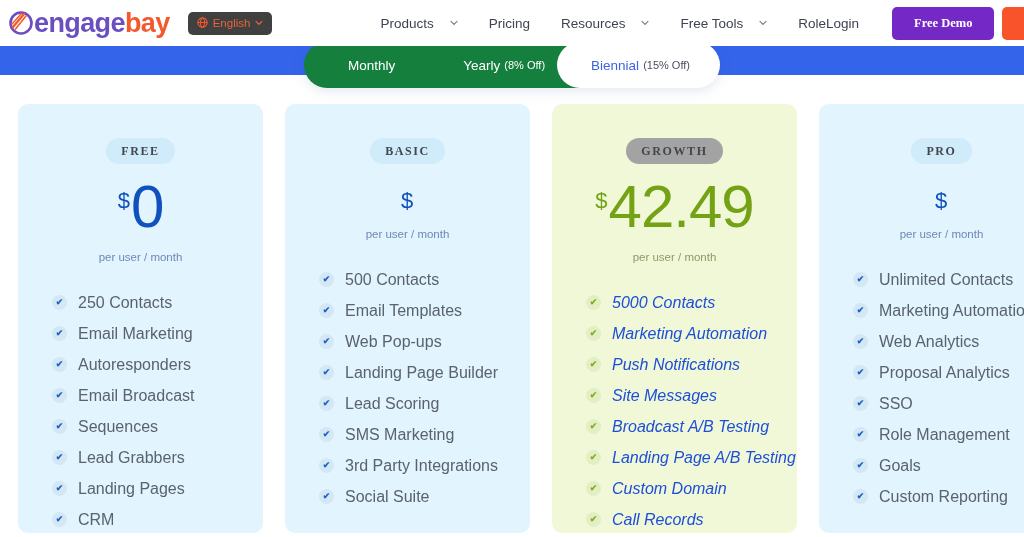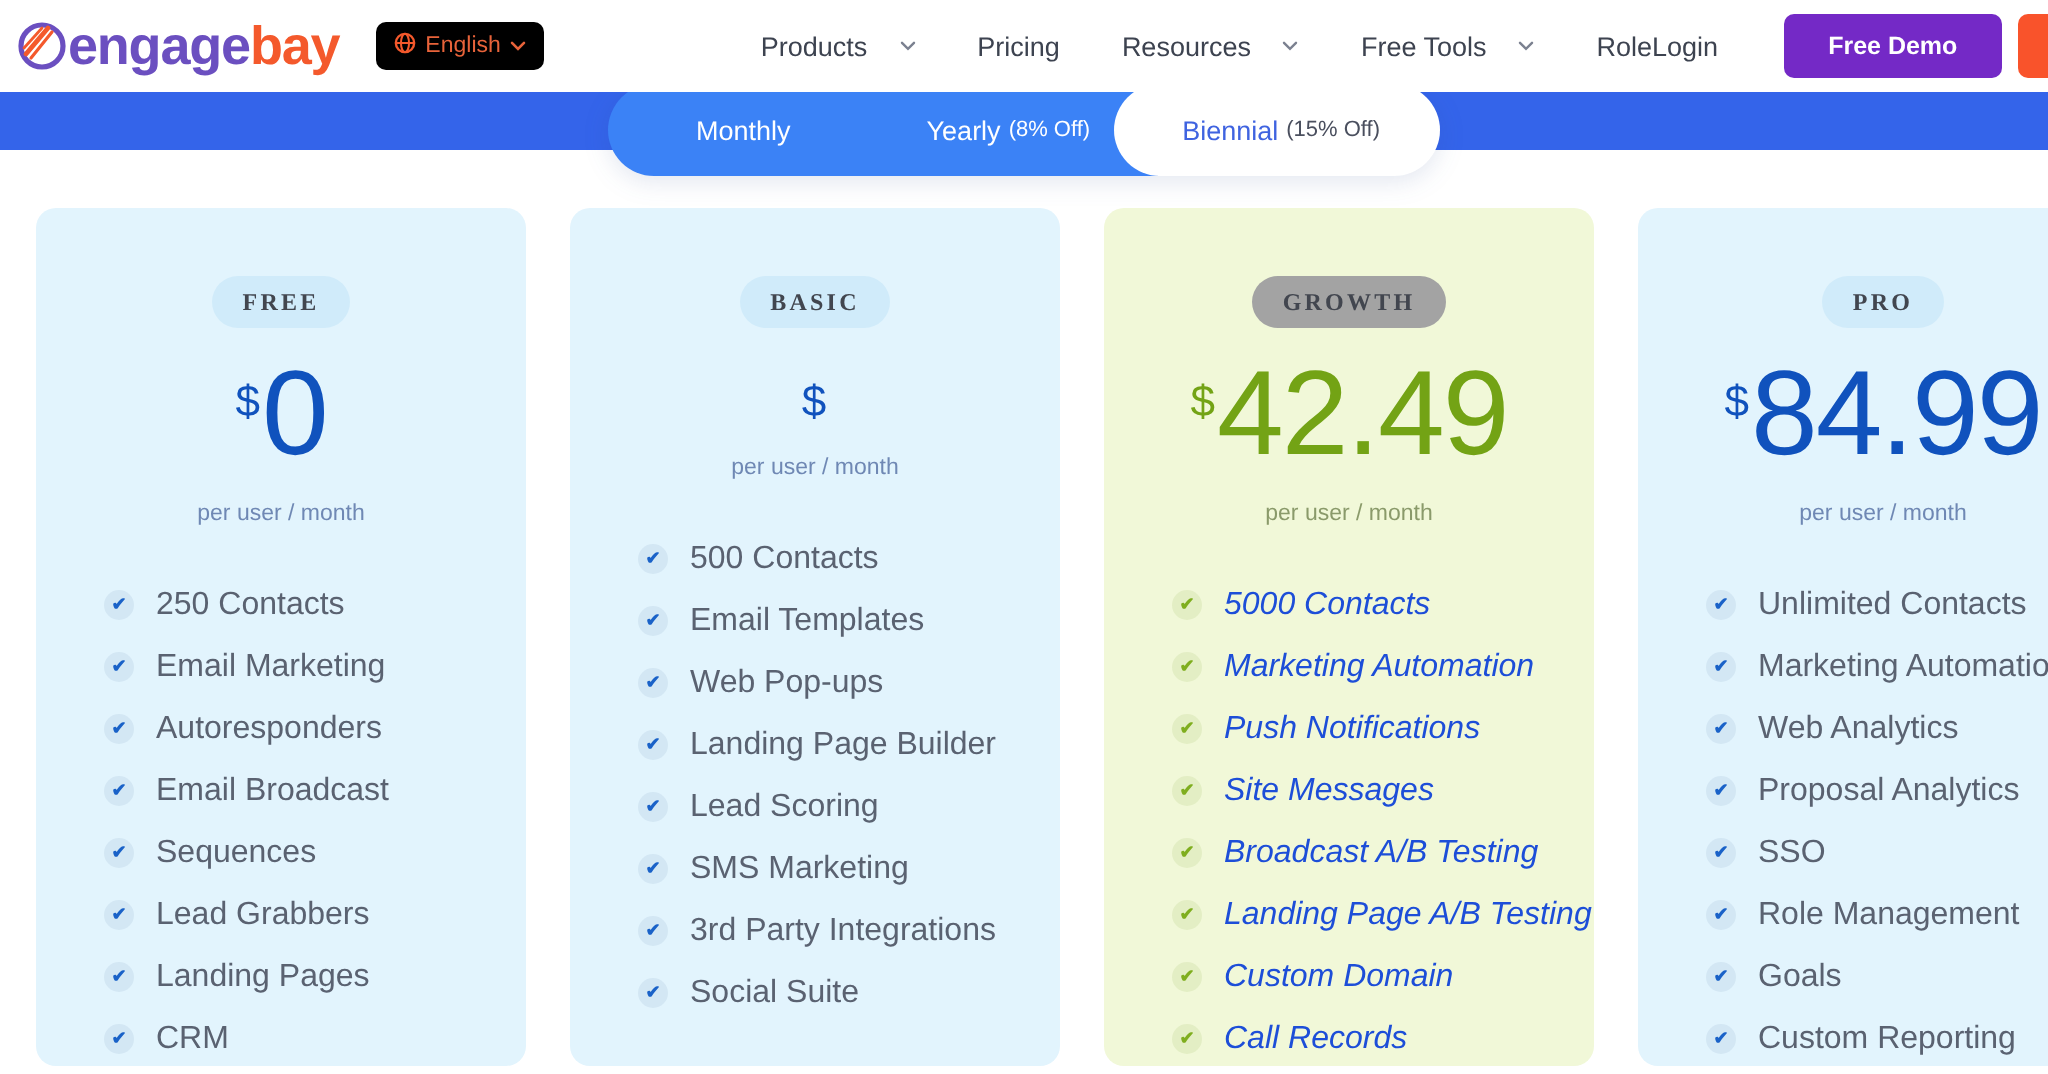--- a/index.html
+++ b/index.html
@@ -33,21 +33,21 @@
     margin-left: -3px;
   }
   .logo-engage { color: #6b4fc0; }
   .logo-bay { color: #f4592c; }
 
   .lang-pill {
     margin-left: 18px;
     display: flex;
     align-items: center;
     gap: 5px;
-    background: #000000;
+    background: #404040;
     border-radius: 5px;
     padding: 5px 9px;
     cursor: pointer;
   }
   .lang-pill .globe { color: #f4592c; font-size: 11px; line-height: 1; }
   .lang-pill .lang-label { color: #e8633a; font-size: 11.5px; }
   .lang-pill .caret { color: #e8633a; font-size: 9px; line-height: 1; }
 
   .nav {
     display: flex;
@@ -81,21 +81,21 @@
   }
   .btn {
     border-radius: 5px;
     font-size: 12.5px;
     font-weight: 700;
     color: #ffffff;
     padding: 9px 22px;
     white-space: nowrap;
     cursor: pointer;
     border: none;
-    font-family: Liberation Sans, sans-serif;
+    font-family: Liberation Serif, serif;
   }
   .btn-demo { background: #7429c6; }
   .btn-signup {
     background: #f9532b;
     margin-left: 8px;
     margin-right: -46px;
   }
 
   
   .toggle-zone {
@@ -124,21 +124,21 @@
     display: flex;
     align-items: center;
     justify-content: center;
     padding: 0 34px;
     font-size: 13.5px;
     cursor: pointer;
     white-space: nowrap;
     position: relative;
   }
   .tab-inactive {
-    background: #3b82f6;
+    background: #15803d;
     color: #ffffff;
   }
   .tab:first-child { border-radius: 23px 0 0 23px; padding-left: 44px; }
   .tab-active {
     background: #ffffff;
     color: #3f63e0;
     border-radius: 23px;
     margin-left: -22px;
     padding: 0 30px 0 34px;
     z-index: 2;
@@ -457,21 +457,20 @@
           <span class="check check-green">✔</span>
           <span class="feature-label label-green">Call Records</span>
         </li>
     </ul>
   </div>
 
   <div class="card card-blue">
     <span class="badge badge-blue">PRO</span>
     <div class="price price-blue">
       <span class="currency">$</span>
-      <span class="amount">84.99</span>
     </div>
     <div class="per-user per-blue">per user / month</div>
     <ul class="features">
       <li class="feature">
           <span class="check check-blue">✔</span>
           <span class="feature-label label-blue">Unlimited Contacts</span>
         </li>
       <li class="feature">
           <span class="check check-blue">✔</span>
           <span class="feature-label label-blue">Marketing Automation</span>

